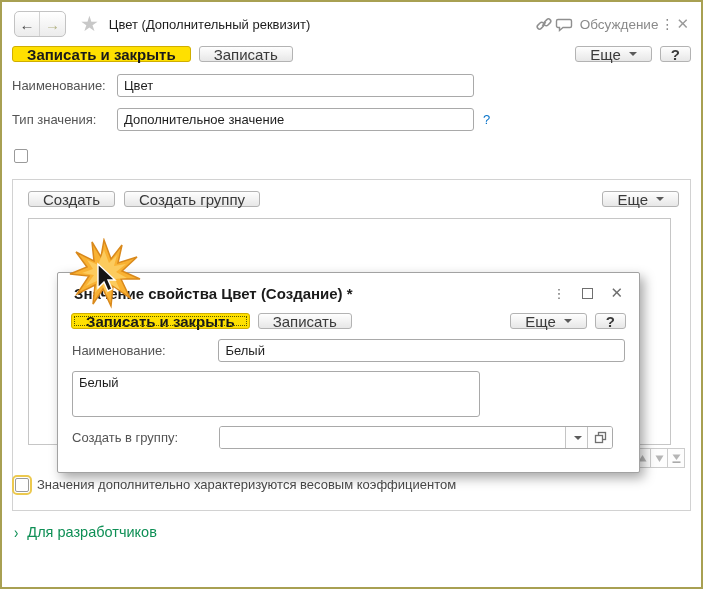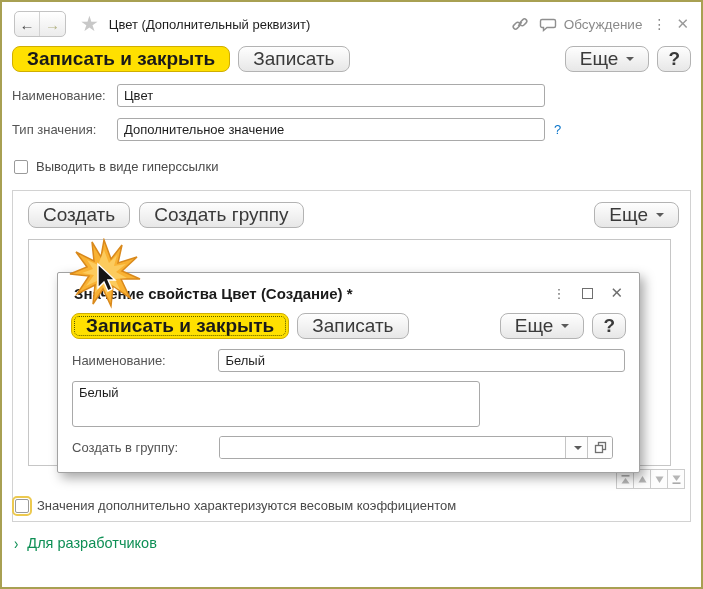--- a/index.html
+++ b/index.html
@@ -14,45 +14,45 @@
   
   .header{ display:flex; align-items:center; padding:8px 12px 4px 12px; height:40px; }
   .nav-group{ display:flex; border:1px solid #c3c3c3; border-radius:5px; overflow:hidden;
               background:linear-gradient(#ffffff,#ececec); height:26px; }
   .nav-btn{ width:25px; display:flex; align-items:center; justify-content:center;
             font-size:15px; font-weight:bold; cursor:pointer; background:transparent; border:none; }
   .nav-btn.back{ color:#4a4a4a; border-right:1px solid #d2d2d2; }
   .nav-btn.fwd{ color:#b4b487; }
   .star{ font-size:21px; color:#c8c8c8; margin:0 10px 0 14px; }
   .page-title{ font-size:13px; color:#1d1d1d; white-space:nowrap; }
-  .header-right{ margin-left:auto; display:flex; align-items:center; gap:10px; color:#8f8f8f; }
+  .header-right{ margin-left:auto; display:flex; align-items:center; gap:2px; color:#8f8f8f; }
   .hdr-ic{ display:flex; align-items:center; cursor:pointer; }
   .discussion{ display:flex; align-items:center; gap:6px; font-size:13.5px; color:#8a8a8a; cursor:pointer; }
   .kebab{ font-size:14px; letter-spacing:0; color:#8a8a8a; line-height:1; }
   .win-x{ font-size:15px; color:#9a9a9a; }
 
   
   .btn{ display:inline-flex; align-items:center; justify-content:center; gap:6px;
-        background:linear-gradient(#fefefe,#e7e7e7); border:1px solid #b3b3b3; border-radius:8px;
-        padding:0 14px; height:26px; font-size:19px; color:#3a3a3a; cursor:pointer; white-space:nowrap; }
+        background:linear-gradient(#fefefe,#e7e7e7); border:1px solid #b3b3b3; border-radius:3px;
+        padding:0 14px; height:16px; font-size:15px; color:#3a3a3a; cursor:pointer; white-space:nowrap; }
   .btn-yellow{ background:#ffe000; border:1px solid #d0ae00; font-weight:bold; color:#1a1a1a; }
   .btn-yellow.focused{ outline:1px dotted #5a5a00; outline-offset:-4px; }
   .caret{ width:0; height:0; border-left:4px solid transparent; border-right:4px solid transparent;
           border-top:4px solid #5a5a5a; margin-left:2px; }
   .btn-help{ padding:0 10px; font-weight:bold; }
 
   .toolbar{ display:flex; align-items:center; gap:8px; padding:4px 10px 0 10px; }
   .toolbar .spacer{ flex:1; }
 
   
   .fields{ padding:12px 10px 0 10px; }
   .frow{ display:flex; align-items:center; margin-bottom:11px; }
   .flabel{ width:105px; color:#545454; }
   .tinput{ height:23px; border:1px solid #a9a9a9; border-radius:3px; padding:0 6px;
-           font-family:inherit; font-size:13px; color:#1e1e1e; width:428px; background:#fff; }
+           font-family:inherit; font-size:13px; color:#1e1e1e; width:357px; background:#fff; }
   .help-link{ color:#0873c9; margin-left:9px; font-size:13px; cursor:pointer; }
 
   .cbrow{ display:flex; align-items:center; gap:8px; margin:18px 0 0 2px; }
   .cbox{ width:14px; height:14px; border:1px solid #9a9a9a; border-radius:2px; background:#fff; flex:none; }
   .cbox.focus-ring{ outline:2px solid #ecc94f; outline-offset:1px; }
   .cblabel{ color:#4a4a4a; }
 
   
   .tabs{ display:flex; margin:16px 0 0 13px; position:relative; z-index:2; }
   .tab{ padding:6px 17px 7px 17px; border:1px solid #b6b6b6; border-bottom:none; background:#ececec;
@@ -147,21 +147,20 @@
       <span class="flabel">Наименование:</span>
       <input class="tinput" value="Цвет" style="">
     </div>
     <div class="frow">
       <span class="flabel">Тип значения:</span>
       <input class="tinput" value="Дополнительное значение" style="">
       <span class="help-link">?</span>
     </div>
     <div class="cbrow">
       <span class="cbox"></span>
-      <span class="cblabel">Выводить в виде гиперссылки</span>
     </div>
   </div>
 
   <div class="tabs">
   </div>
 
   <div class="tab-panel">
     <div class="panel-toolbar">
       <button class="btn">Создать</button>
       <button class="btn">Создать группу</button>

